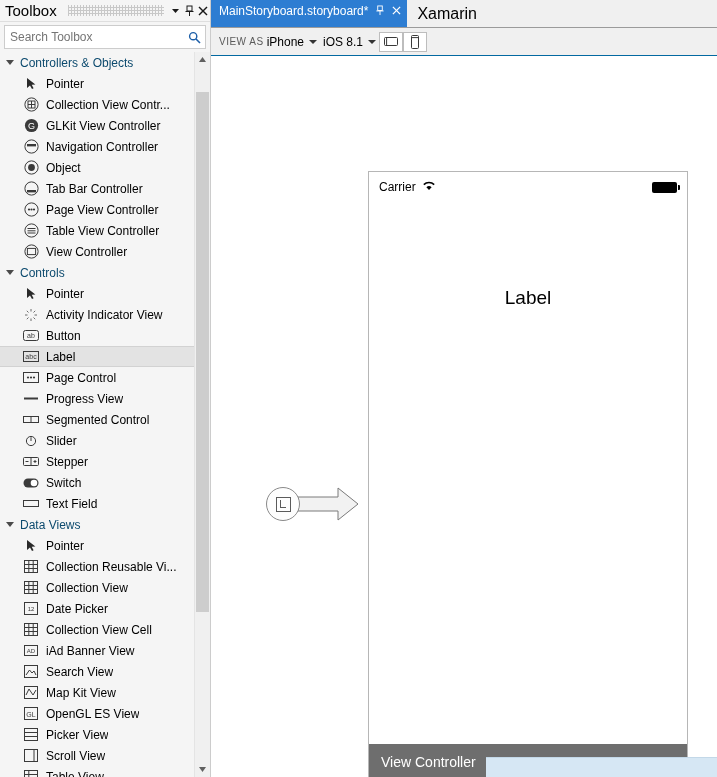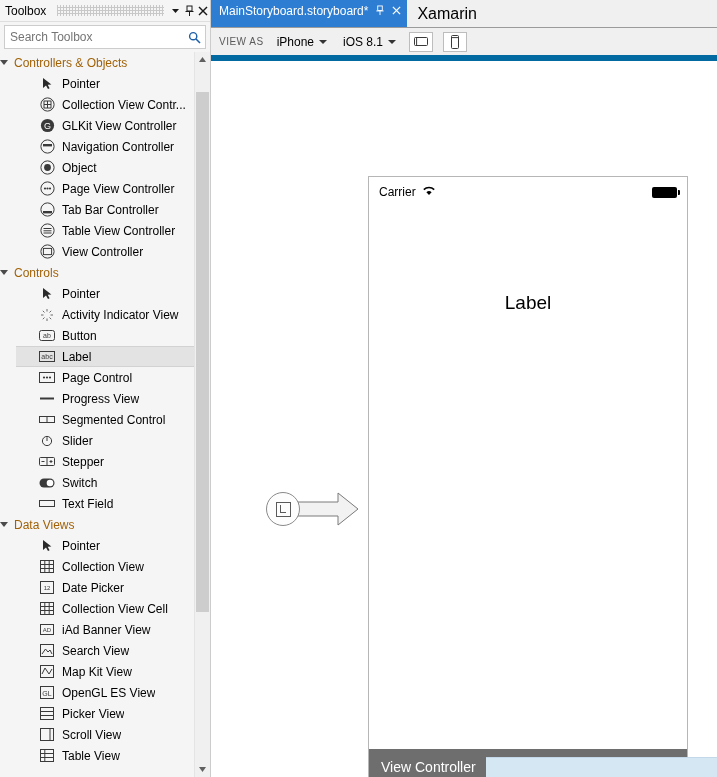--- a/index.html
+++ b/index.html
@@ -35,21 +35,21 @@
   }
   .toolbox-header {
     height: 21px;
     display: flex;
     align-items: center;
     background: #f5f5f5;
     padding-left: 5px;
     border-bottom: 1px solid #dedede;
   }
   .toolbox-title {
-    font-size: 12px;
+    font-size: 15px;
     color: #000;
     margin-right: 11px;
     white-space: nowrap;
   }
   .grip {
     flex: 1;
     height: 11px;
     background-image: repeating-linear-gradient(90deg, #b9b9b9 0 1px, transparent 1px 3px),
                       repeating-linear-gradient(0deg, #b9b9b9 0 1px, transparent 1px 3px);
     background-size: 3px 3px;
@@ -99,40 +99,40 @@
   .tb-list {
     flex: 1;
     overflow: hidden;
     position: relative;
     background: #f5f5f5;
   }
   .tb-group {
     height: 21px;
     display: flex;
     align-items: center;
+    padding-left: 6px;
     font-size: 12px;
-    color: #a16207;
+    color: #0c4a6e;
     background: #f5f5f5;
   }
   .tri {
     width: 0; height: 0;
     border-left: 4px solid transparent;
     border-right: 4px solid transparent;
     border-top: 5px solid #4a4a4a;
     margin-right: 6px;
   }
   .tb-item {
     height: 21px;
     display: flex;
     align-items: center;
     padding-left: 22px;
     font-size: 12px;
     color: #000;
     white-space: nowrap;
-    margin-left: 16px;
   }
   .tb-item.selected {
     background: #e3e3e3;
     border-top: 1px solid #d2d2d2;
     border-bottom: 1px solid #d2d2d2;
     height: 19px;
   }
   .tb-ico {
     width: 18px;
     height: 16px;
@@ -213,25 +213,24 @@
   .tab-extra {
     padding: 0 10px;
     font-size: 16px;
     color: #000;
     line-height: 26px;
   }
 
   .viewbar {
     height: 27px;
     background: #f0f0f0;
-    border-bottom: 6px solid #0369a1;
+    border-bottom: 1px solid #0369a1;
     display: flex;
     align-items: center;
     padding-left: 8px;
-    gap: 10px;
   }
   .viewas-label {
     font-size: 10px;
     color: #5a5a5a;
     letter-spacing: .5px;
   }
   .combo {
     display: flex;
     align-items: center;
     font-size: 12px;
@@ -470,36 +469,36 @@
               <circle cx="7.5" cy="7.5" r="3.4" fill="#3a3a3a"></circle>
             </svg>
         </span>
         <span class="tb-label">Object</span>
       </div>
 
       <div class="tb-item">
         <span class="tb-ico">
           <svg width="15" height="15" viewBox="0 0 15 15">
               <circle cx="7.5" cy="7.5" r="6.6" fill="none" stroke="#3a3a3a"></circle>
+              <rect x="3" y="9" width="9" height="2.4" fill="#3a3a3a"></rect>
+            </svg>
+        </span>
+        <span class="tb-label">Tab Bar Controller</span>
+      </div>
+
+      <div class="tb-item">
+        <span class="tb-ico">
+          <svg width="15" height="15" viewBox="0 0 15 15">
+              <circle cx="7.5" cy="7.5" r="6.6" fill="none" stroke="#3a3a3a"></circle>
               <circle cx="5" cy="7.5" r="1.1" fill="#3a3a3a"></circle>
               <circle cx="7.5" cy="7.5" r="1.1" fill="#3a3a3a"></circle>
               <circle cx="10" cy="7.5" r="1.1" fill="#3a3a3a"></circle>
             </svg>
         </span>
         <span class="tb-label">Page View Controller</span>
-      </div>
-
-      <div class="tb-item">
-        <span class="tb-ico">
-          <svg width="15" height="15" viewBox="0 0 15 15">
-              <circle cx="7.5" cy="7.5" r="6.6" fill="none" stroke="#3a3a3a"></circle>
-              <rect x="3" y="9" width="9" height="2.4" fill="#3a3a3a"></rect>
-            </svg>
-        </span>
-        <span class="tb-label">Tab Bar Controller</span>
       </div>
 
       <div class="tb-item">
         <span class="tb-ico">
           <svg width="15" height="15" viewBox="0 0 15 15">
               <circle cx="7.5" cy="7.5" r="6.6" fill="none" stroke="#3a3a3a"></circle>
               <line x1="3.5" y1="5.5" x2="11.5" y2="5.5" stroke="#3a3a3a"></line>
               <line x1="3.5" y1="7.8" x2="11.5" y2="7.8" stroke="#3a3a3a"></line>
               <line x1="3.5" y1="10" x2="11.5" y2="10" stroke="#3a3a3a"></line>
             </svg>
@@ -647,20 +646,32 @@
 
       <div class="tb-item">
         <span class="tb-ico">
           <svg width="11" height="13" viewBox="0 0 11 13">
               <polygon points="1,1 1,11 4,8.4 6,12 7.6,11.2 5.7,7.8 9.4,7.5" fill="#2a2a2a"></polygon>
             </svg>
         </span>
         <span class="tb-label">Pointer</span>
       </div>
 
+      <div class="tb-item">
+        <span class="tb-ico">
+          <svg width="14" height="13" viewBox="0 0 14 13">
+              <rect x="0.5" y="0.5" width="13" height="12" fill="none" stroke="#3a3a3a"></rect>
+              <line x1="4.8" y1="0.5" x2="4.8" y2="12.5" stroke="#3a3a3a"></line>
+              <line x1="9.2" y1="0.5" x2="9.2" y2="12.5" stroke="#3a3a3a"></line>
+              <line x1="0.5" y1="4.5" x2="13.5" y2="4.5" stroke="#3a3a3a"></line>
+              <line x1="0.5" y1="8.5" x2="13.5" y2="8.5" stroke="#3a3a3a"></line>
+            </svg>
+        </span>
+        <span class="tb-label">Collection Reusable Vi...</span>
+      </div>
 
       <div class="tb-item">
         <span class="tb-ico">
           <svg width="14" height="13" viewBox="0 0 14 13">
               <rect x="0.5" y="0.5" width="13" height="12" fill="none" stroke="#3a3a3a"></rect>
               <line x1="4.8" y1="0.5" x2="4.8" y2="12.5" stroke="#3a3a3a"></line>
               <line x1="9.2" y1="0.5" x2="9.2" y2="12.5" stroke="#3a3a3a"></line>
               <line x1="0.5" y1="4.5" x2="13.5" y2="4.5" stroke="#3a3a3a"></line>
               <line x1="0.5" y1="8.5" x2="13.5" y2="8.5" stroke="#3a3a3a"></line>
             </svg>

